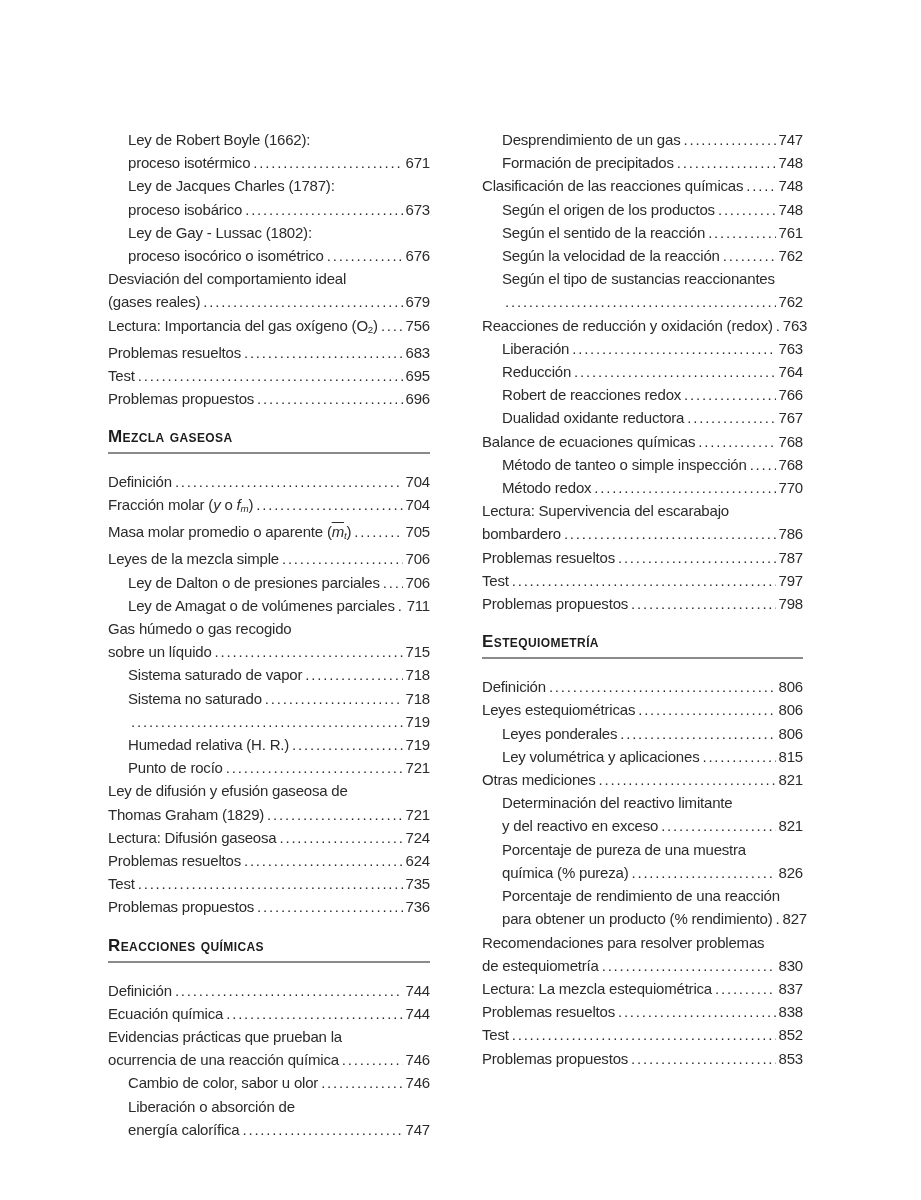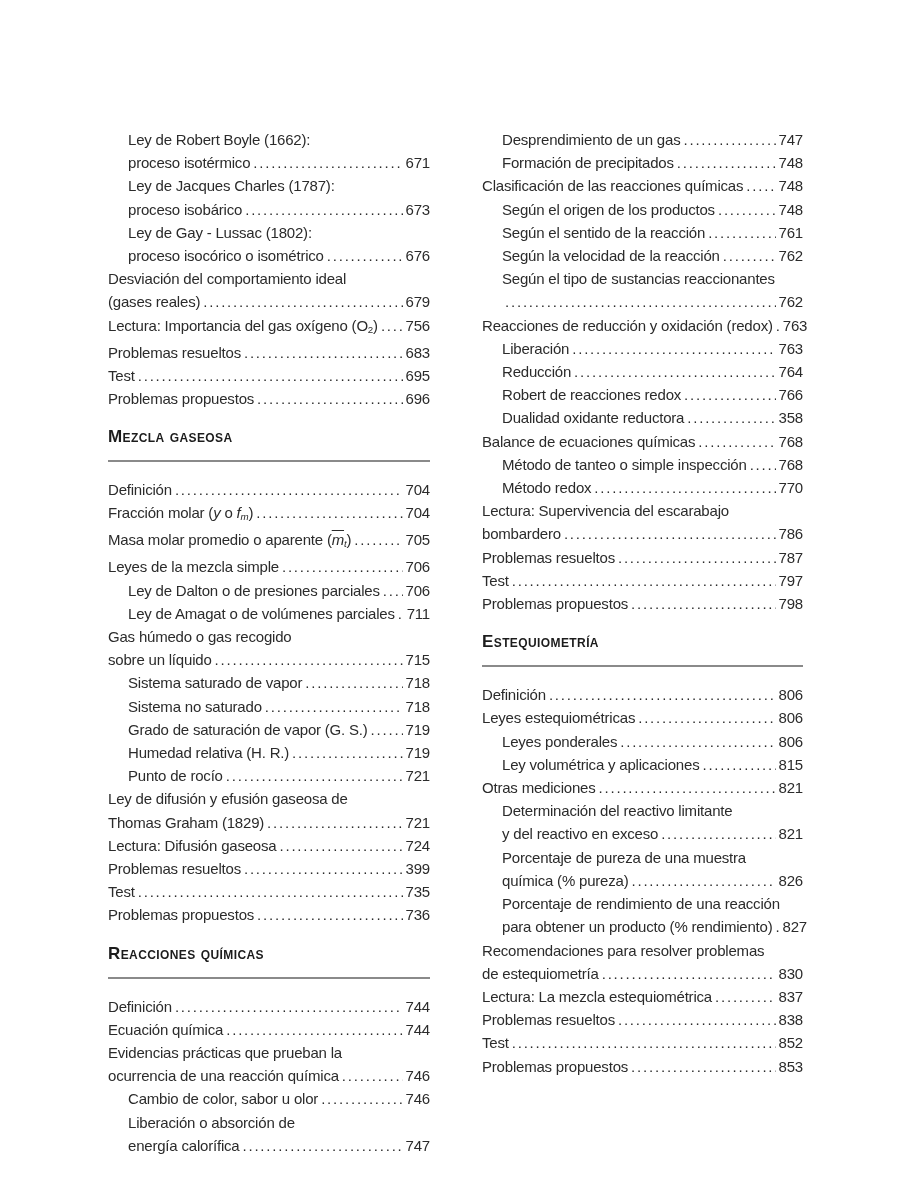--- a/index.html
+++ b/index.html
@@ -51,21 +51,21 @@
   }
   .pnum{ flex:0 0 auto; white-space:nowrap; }
 
   .sec-header{
     font-size:17px;
     font-weight:bold;
     font-variant:small-caps;
     letter-spacing:0.4px;
     color:#1c1c1c;
     line-height:22px;
-    padding-bottom:12px;
+    padding-bottom:4px;
     border-bottom:2px solid var(--rule);
     margin:16px 0 16px 0;
   }
 
   
   .f-i{ font-style:italic; }
   .f-sub{ font-size:0.65em; vertical-align:-0.18em; }
   .f-isub{ font-style:italic; font-size:0.65em; vertical-align:-0.18em; }
   .f-iover{ font-style:italic; text-decoration:overline; }
 </style>
@@ -169,21 +169,20 @@
         <span class="label"><span>Sistema saturado de vapor</span></span>
         <span class="dots"></span>
         <span class="pnum">718</span>
       </div>
       <div class="row ind1">
         <span class="label"><span>Sistema no saturado</span></span>
         <span class="dots"></span>
         <span class="pnum">718</span>
       </div>
       <div class="row ind1">
-        <span class="label"><span>Grado de saturación de vapor (G. S.)</span></span>
         <span class="dots"></span>
         <span class="pnum">719</span>
       </div>
       <div class="row ind1">
         <span class="label"><span>Humedad relativa (H. R.)</span></span>
         <span class="dots"></span>
         <span class="pnum">719</span>
       </div>
       <div class="row ind1">
         <span class="label"><span>Punto de rocío</span></span>
@@ -199,21 +198,21 @@
         <span class="pnum">721</span>
       </div>
       <div class="row">
         <span class="label"><span>Lectura: Difusión gaseosa</span></span>
         <span class="dots"></span>
         <span class="pnum">724</span>
       </div>
       <div class="row">
         <span class="label"><span>Problemas resueltos</span></span>
         <span class="dots"></span>
-        <span class="pnum">399</span>
+        <span class="pnum">624</span>
       </div>
       <div class="row">
         <span class="label"><span>Test</span></span>
         <span class="dots"></span>
         <span class="pnum">735</span>
       </div>
       <div class="row">
         <span class="label"><span>Problemas propuestos</span></span>
         <span class="dots"></span>
         <span class="pnum">736</span>
@@ -305,21 +304,21 @@
         <span class="pnum">764</span>
       </div>
       <div class="row ind1">
         <span class="label"><span>Robert de reacciones redox</span></span>
         <span class="dots"></span>
         <span class="pnum">766</span>
       </div>
       <div class="row ind1">
         <span class="label"><span>Dualidad oxidante reductora</span></span>
         <span class="dots"></span>
-        <span class="pnum">358</span>
+        <span class="pnum">767</span>
       </div>
       <div class="row">
         <span class="label"><span>Balance de ecuaciones químicas</span></span>
         <span class="dots"></span>
         <span class="pnum">768</span>
       </div>
       <div class="row ind1">
         <span class="label"><span>Método de tanteo o simple inspección</span></span>
         <span class="dots"></span>
         <span class="pnum">768</span>

